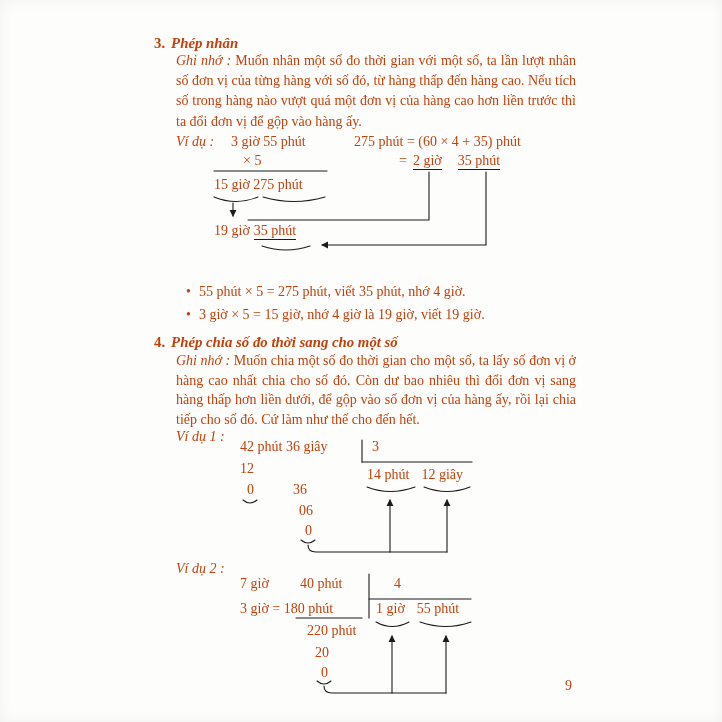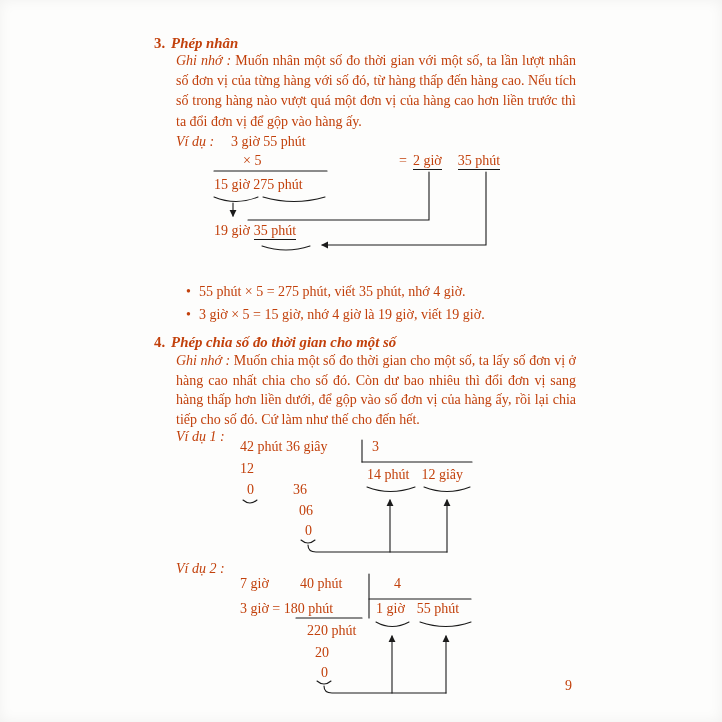--- a/index.html
+++ b/index.html
@@ -30,20 +30,21 @@
   <div class="abs head" style="left:154px;top:34px;">
     <span>3.</span><span class="title">Phép nhân</span>
   </div>
 
   <div class="abs just" style="left:176px;top:51px;">
     <span class="it">Ghi nhớ :</span><span> Muốn nhân một số đo thời gian với một số, ta lần lượt nhân số đơn vị của từng hàng với số đó, từ hàng thấp đến hàng cao. Nếu tích số trong hàng nào vượt quá một đơn vị của hàng cao hơn liền trước thì ta đổi đơn vị để gộp vào hàng ấy.</span>
   </div>
 
   <div class="abs it" style="left:176px;top:133px;">Ví dụ :</div>
   <div class="abs" style="left:231px;top:133px;">3 giờ 55 phút</div>
+  <div class="abs" style="left:354px;top:133px;">275 phút = (60 × 4 + 35) phút</div>
   <div class="abs" style="left:243px;top:152px;">× 5</div>
 
   <div class="abs" style="left:399px;top:152px;">
     <span>=</span><span class="u gap6">2 giờ</span><span class="u gap16">35 phút</span>
   </div>
 
   <div class="abs" style="left:214px;top:176px;">15 giờ 275 phút</div>
 
   <div class="abs" style="left:214px;top:222px;">
     <span>19 giờ</span><span class="u gap4">35 phút</span>
@@ -51,21 +52,21 @@
 
 
   <div class="abs" style="left:186px;top:283px;">
     <span>•</span><span class="gap8">55 phút × 5 = 275 phút, viết 35 phút, nhớ 4 giờ.</span>
   </div>
   <div class="abs" style="left:186px;top:306px;">
     <span>•</span><span class="gap8">3 giờ × 5 = 15 giờ, nhớ 4 giờ là 19 giờ, viết 19 giờ.</span>
   </div>
 
   <div class="abs head" style="left:154px;top:333px;">
-    <span>4.</span><span class="title">Phép chia số đo thời gian cho một số</span>
+    <span>4.</span><span class="title">Phép chia số đo thời sang cho một số</span>
   </div>
 
   <div class="abs just2" style="left:176px;top:351px;">
     <span class="it">Ghi nhớ :</span><span> Muốn chia một số đo thời gian cho một số, ta lấy số đơn vị ở hàng cao nhất chia cho số đó. Còn dư bao nhiêu thì đổi đơn vị sang hàng thấp hơn liền dưới, để gộp vào số đơn vị của hàng ấy, rồi lại chia tiếp cho số đó. Cứ làm như thế cho đến hết.</span>
   </div>
 
   <div class="abs it" style="left:176px;top:428px;">Ví dụ 1 :</div>
 
   <div class="abs" style="left:240px;top:438px;">42 phút 36 giây</div>
   <div class="abs" style="left:372px;top:438px;">3</div>

